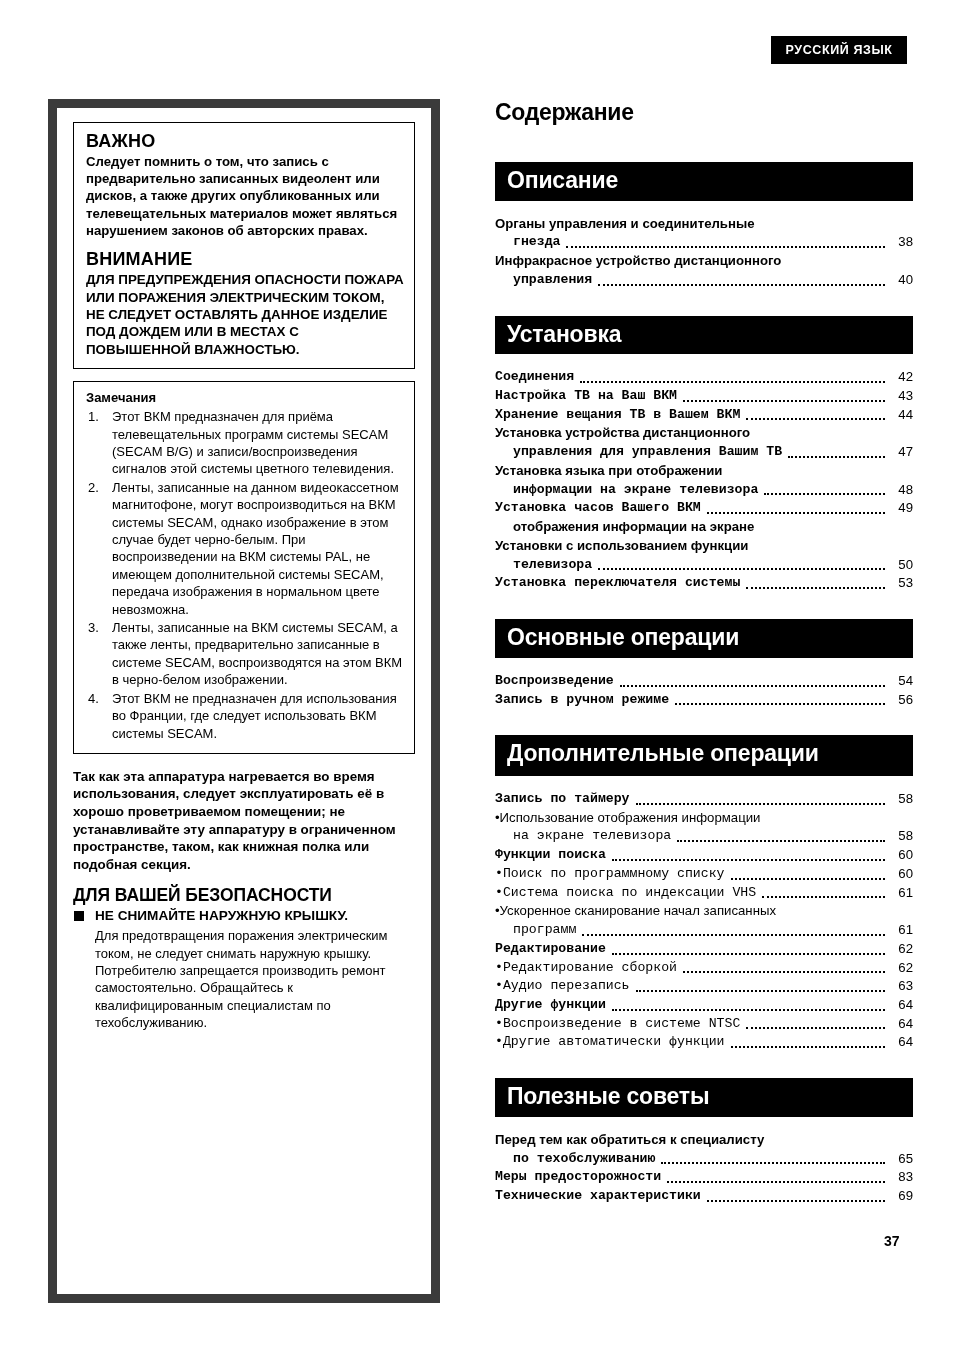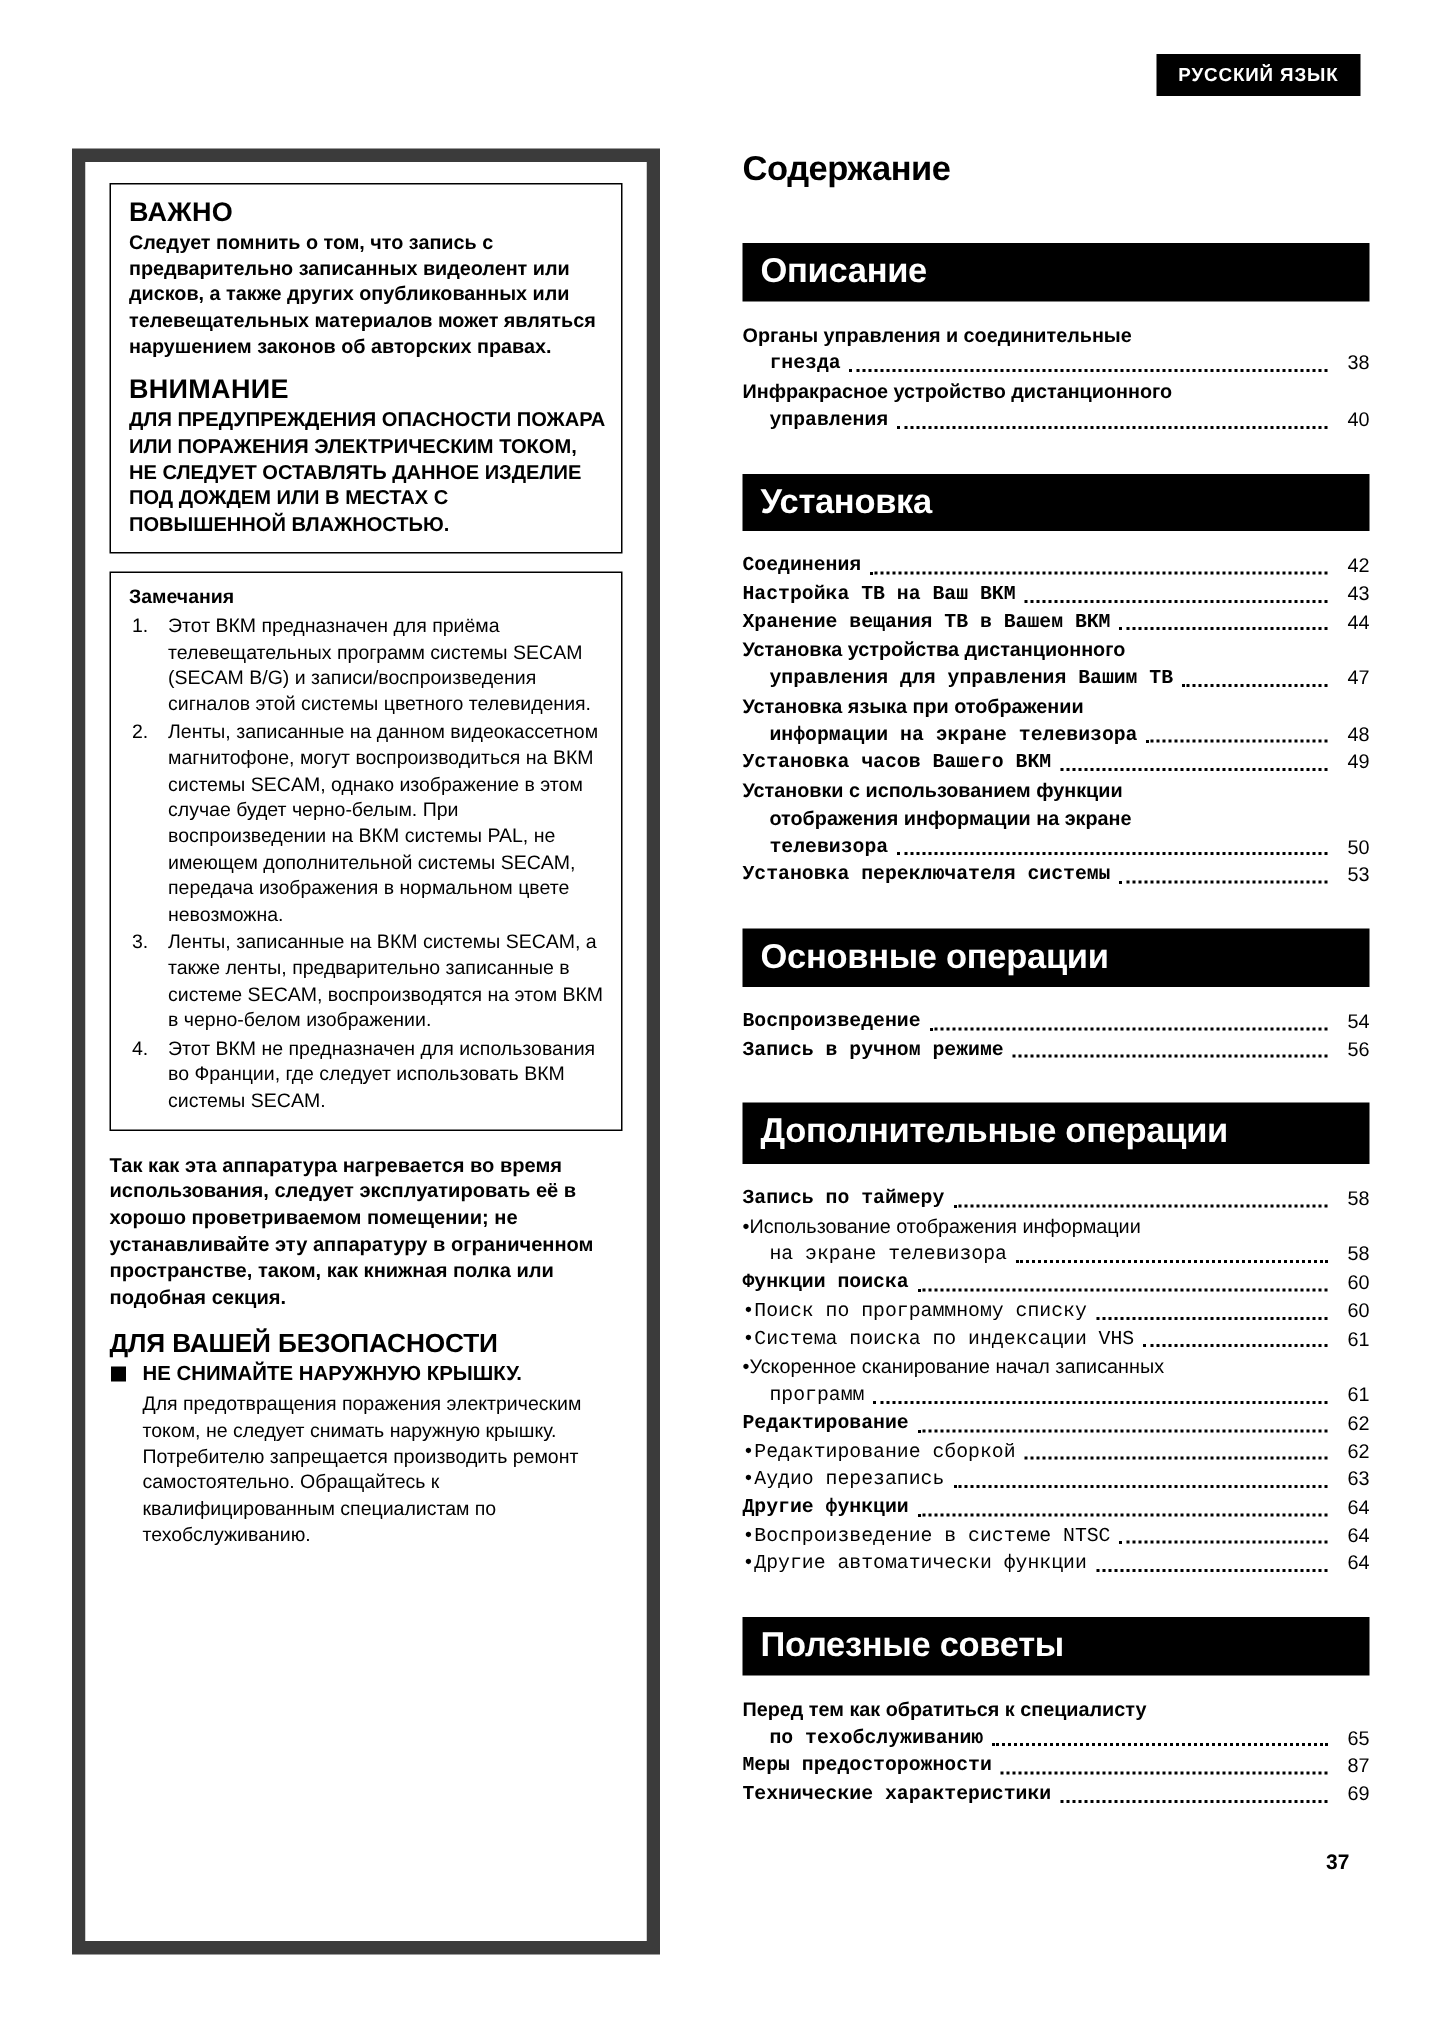--- a/index.html
+++ b/index.html
@@ -302,22 +302,22 @@
         <div class="toc-row indent">
           <span class="lbl">информации на экране телевизора</span>
           <span class="dots"></span>
           <span class="pg">48</span>
         </div>
         <div class="toc-row">
           <span class="lbl">Установка часов Вашего ВКМ</span>
           <span class="dots"></span>
           <span class="pg">49</span>
         </div>
+        <div class="toc-cont" style="padding-left: 18px;">отображения информации на экране</div>
         <div class="toc-cont">Установки с использованием функции</div>
-        <div class="toc-cont" style="padding-left: 18px;">отображения информации на экране</div>
         <div class="toc-row indent">
           <span class="lbl">телевизора</span>
           <span class="dots"></span>
           <span class="pg">50</span>
         </div>
         <div class="toc-row">
           <span class="lbl">Установка переключателя системы</span>
           <span class="dots"></span>
           <span class="pg">53</span>
         </div>
@@ -404,21 +404,21 @@
         <div class="sec-bar">Полезные советы</div>
         <div class="toc-cont">Перед тем как обратиться к специалисту</div>
         <div class="toc-row indent">
           <span class="lbl">по техобслуживанию</span>
           <span class="dots"></span>
           <span class="pg">65</span>
         </div>
         <div class="toc-row">
           <span class="lbl">Меры предосторожности</span>
           <span class="dots"></span>
-          <span class="pg">87</span>
+          <span class="pg">83</span>
         </div>
         <div class="toc-row">
           <span class="lbl">Технические характеристики</span>
           <span class="dots"></span>
           <span class="pg">69</span>
         </div>
       </div>
     </div>
 </div>
 

